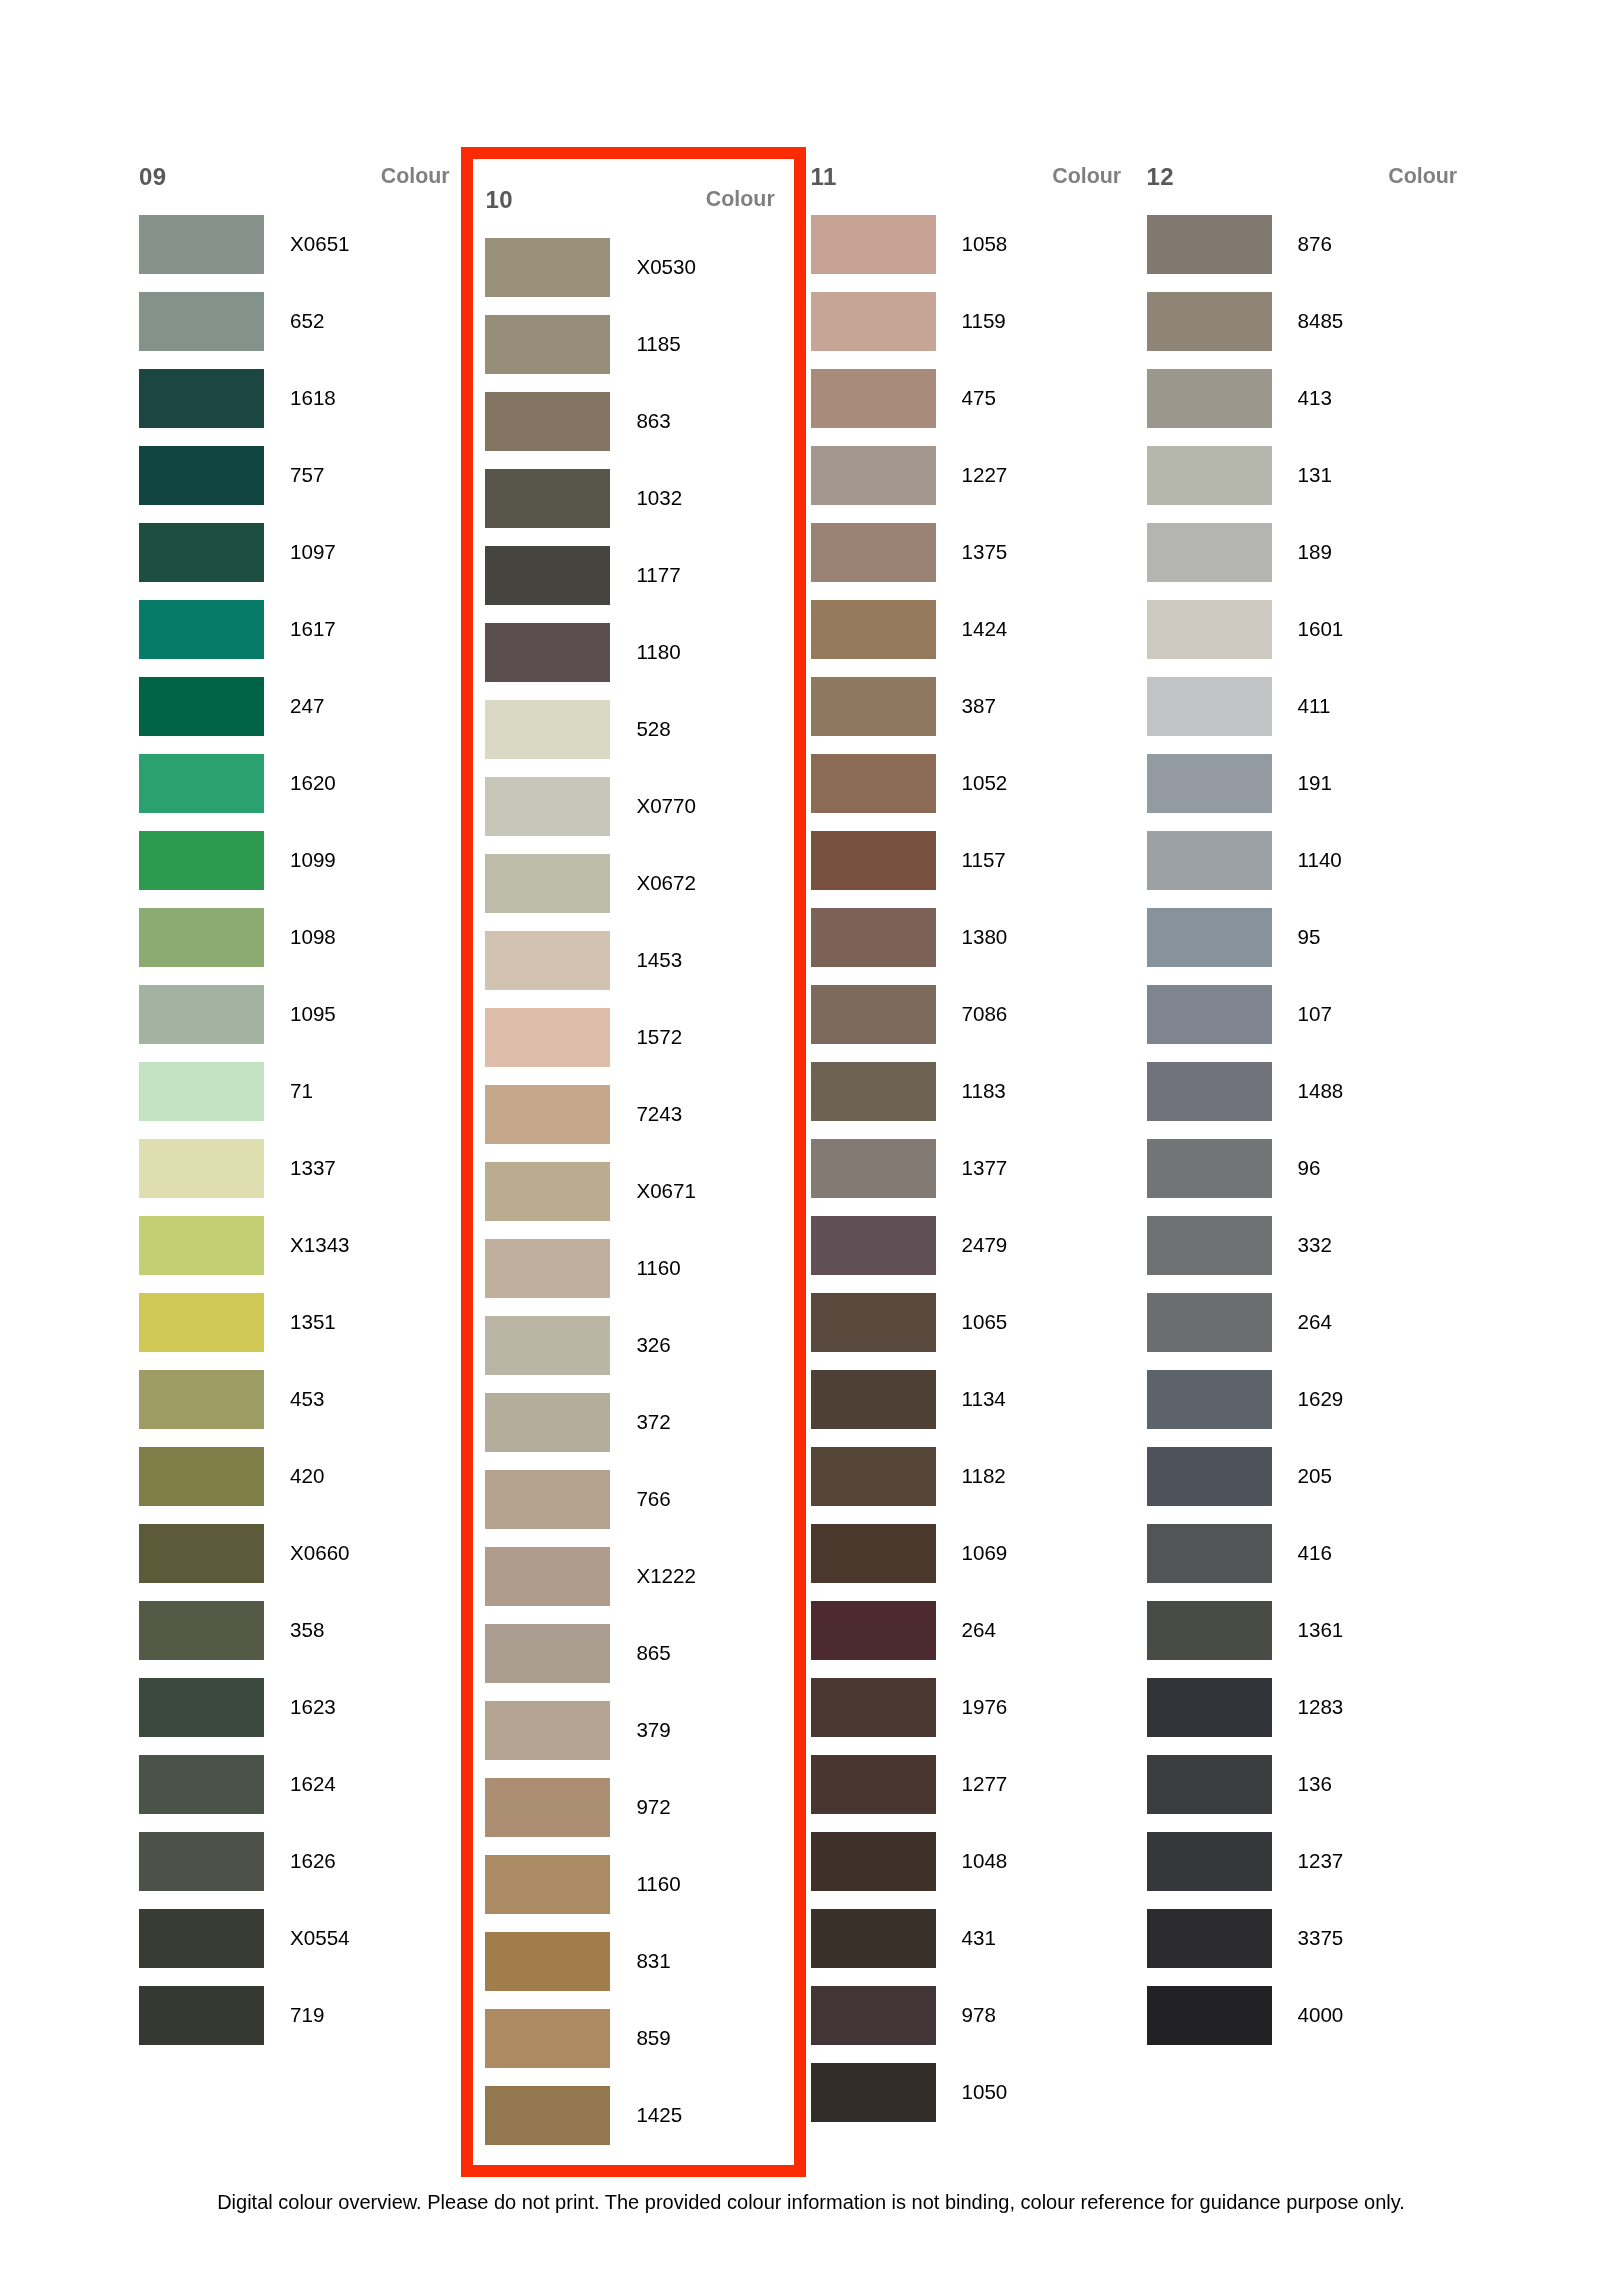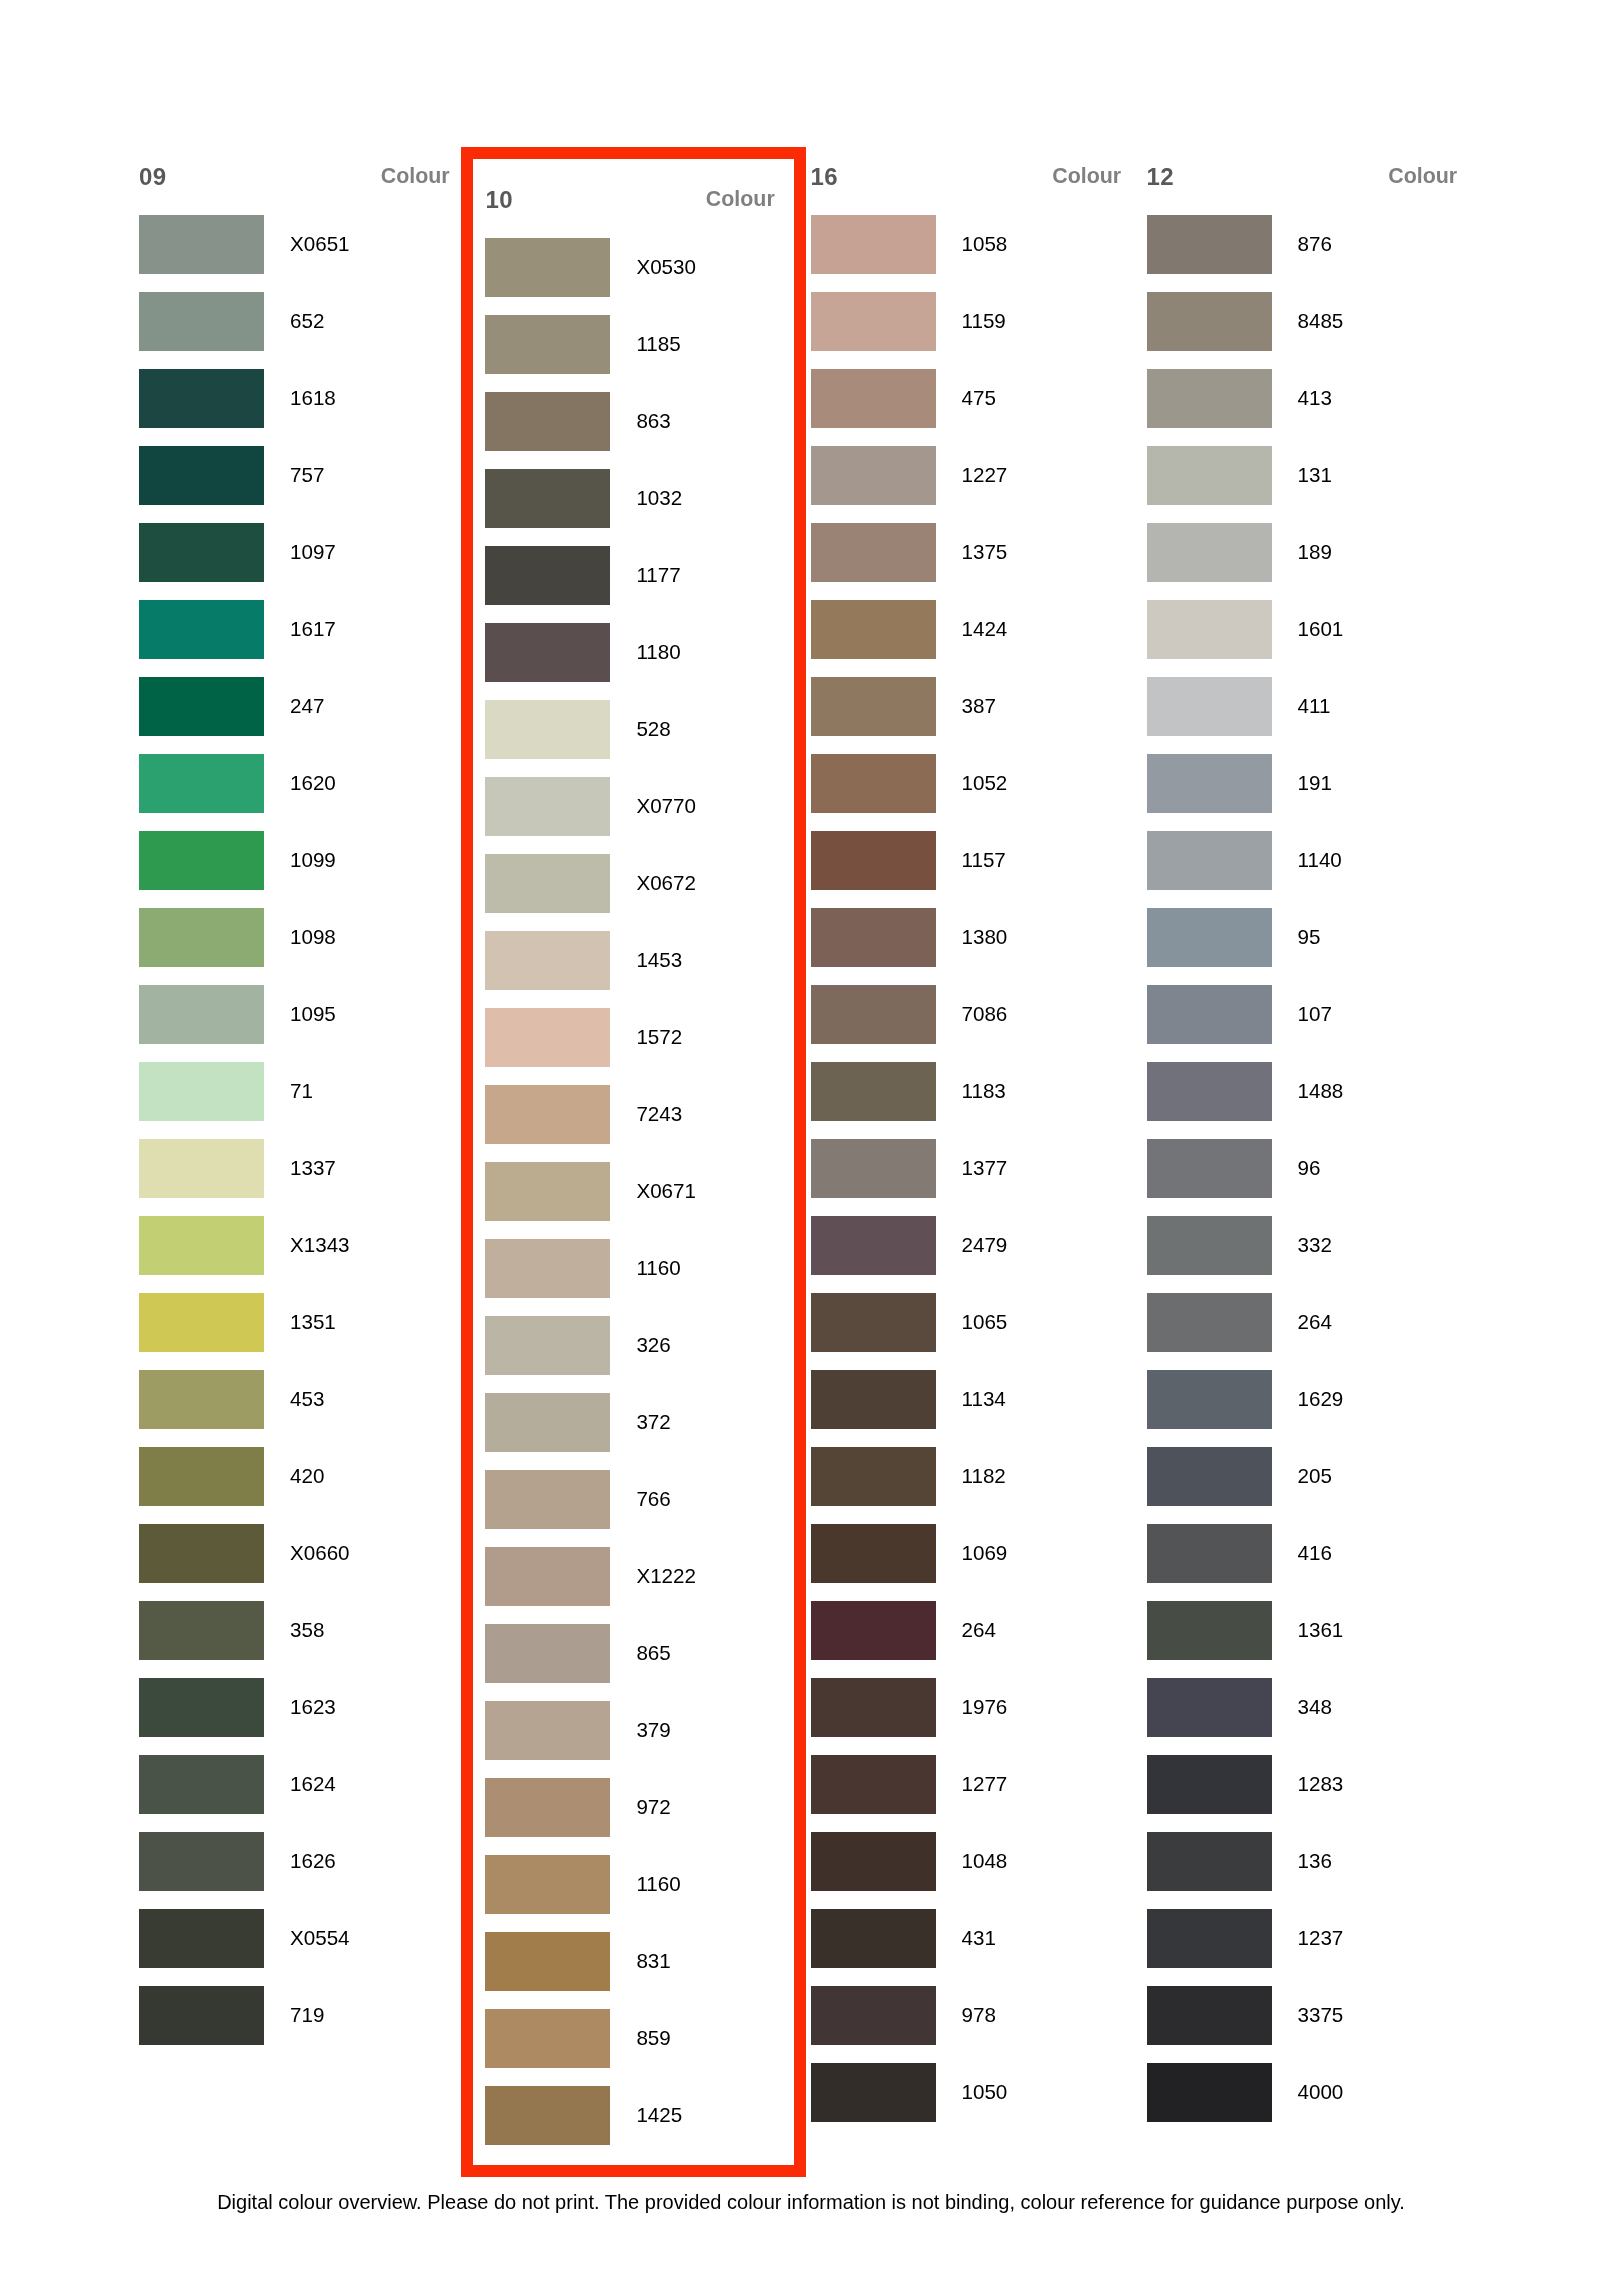--- a/index.html
+++ b/index.html
@@ -322,21 +322,21 @@
             <div class="row-label">859</div>
           </div>
           <div class="row">
             <div class="swatch" style="background: rgb(148, 118, 79);"></div>
             <div class="row-label">1425</div>
           </div>
         </div>
       </div>
       <div class="column">
         <div class="col-head">
-          <div class="col-num">16</div>
+          <div class="col-num">11</div>
           <div class="col-colour-label">Colour</div>
         </div>
         <div class="rows">
           <div class="row">
             <div class="swatch" style="background: rgb(197, 162, 148);"></div>
             <div class="row-label">1058</div>
           </div>
           <div class="row">
             <div class="swatch" style="background: rgb(198, 164, 150);"></div>
             <div class="row-label">1159</div>
@@ -511,24 +511,20 @@
           </div>
           <div class="row">
             <div class="swatch" style="background: rgb(82, 84, 86);"></div>
             <div class="row-label">416</div>
           </div>
           <div class="row">
             <div class="swatch" style="background: rgb(71, 76, 69);"></div>
             <div class="row-label">1361</div>
           </div>
           <div class="row">
-            <div class="swatch" style="background: rgb(69, 68, 81);"></div>
-            <div class="row-label">348</div>
-          </div>
-          <div class="row">
             <div class="swatch" style="background: rgb(50, 52, 58);"></div>
             <div class="row-label">1283</div>
           </div>
           <div class="row">
             <div class="swatch" style="background: rgb(58, 60, 62);"></div>
             <div class="row-label">136</div>
           </div>
           <div class="row">
             <div class="swatch" style="background: rgb(53, 55, 58);"></div>
             <div class="row-label">1237</div>

